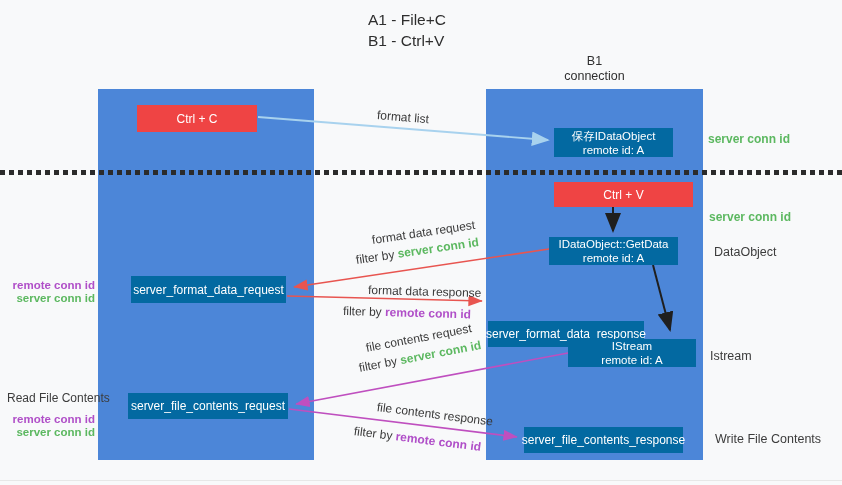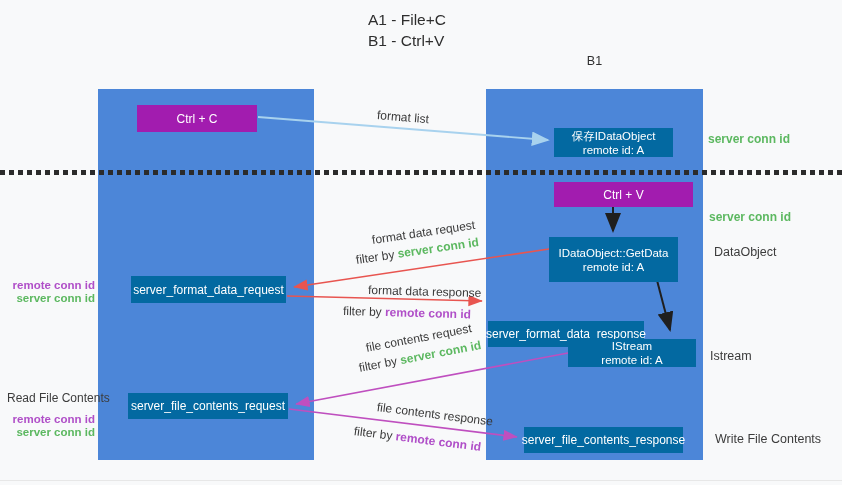--- a/index.html
+++ b/index.html
@@ -10,21 +10,21 @@
     color:#333;
   }
   
   .lifeline-rect{position:absolute;top:89px;height:371px;background:#4c86d8;}
   .lifeline-head{position:absolute;top:54px;text-align:center;font-size:12.5px;line-height:15px;color:#2f2f2f;}
   
   .title{position:absolute;left:368px;top:9px;font-size:15.5px;line-height:21px;color:#2e2e2e;}
   
   .box{position:absolute;display:flex;flex-direction:column;align-items:center;justify-content:center;
        color:#fff;font-size:12px;line-height:14px;text-align:center;white-space:nowrap;}
-  .box.green{background:#a21caf;}
+  .box.green{background:#ef4444;}
   .box.orange{background:#0369a1;}
   .box .sub{font-size:11.5px;}
   
   .dotted{position:absolute;left:0;top:170px;width:842px;height:5px;z-index:5;
           background:repeating-linear-gradient(90deg,#2b2b2b 0,#2b2b2b 5px,transparent 5px,transparent 9px);}
   
   svg.arrows{position:absolute;left:0;top:0;z-index:3;pointer-events:none;}
   .node{z-index:4;}
   
   .lbl{position:absolute;z-index:6;font-size:12px;color:#3a3a3a;white-space:nowrap;transform-origin:left center;}
@@ -39,20 +39,21 @@
 
 <div class="title">
   <div>A1 - File+C</div>
   <div>B1 - Ctrl+V</div>
 </div>
 
 <div class="lifeline-head" style="left:98px;width:216px;">
 </div>
 <div class="lifeline-head" style="left:486px;width:217px;">
   <div>B1</div>
+  <div>connection</div>
 </div>
 
 <div class="lifeline-rect" style="left:98px;width:216px;"></div>
 <div class="lifeline-rect" style="left:486px;width:217px;"></div>
 
 <div class="dotted"></div>
 
 <svg class="arrows" width="842" height="485" viewBox="0 0 842 485">
   <defs>
     <marker id="m-blue" markerWidth="11" markerHeight="9" refX="9" refY="4" orient="auto">
@@ -83,21 +84,21 @@
 
 <div class="box orange node" style="left:554px;top:128px;width:119px;height:29px;font-size:11.5px;">
   <div>保存IDataObject</div>
   <div class="sub">remote id: A</div>
 </div>
 
 <div class="box green node" style="left:554px;top:182px;width:139px;height:25px;">
   <div>Ctrl + V</div>
 </div>
 
-<div class="box orange node" style="left:549px;top:237px;width:129px;height:45px;font-size:11.5px;">
+<div class="box orange node" style="left:549px;top:237px;width:129px;height:28px;font-size:11.5px;">
   <div>IDataObject::GetData</div>
   <div class="sub">remote id: A</div>
 </div>
 
 <div class="box orange node" style="left:131px;top:276px;width:155px;height:27px;">
   <div>server_format_data_request</div>
 </div>
 
 <div class="box orange node" style="left:488px;top:289px;width:156px;height:26px;margin-top:32px;">
   <div>server_format_data_response</div>

